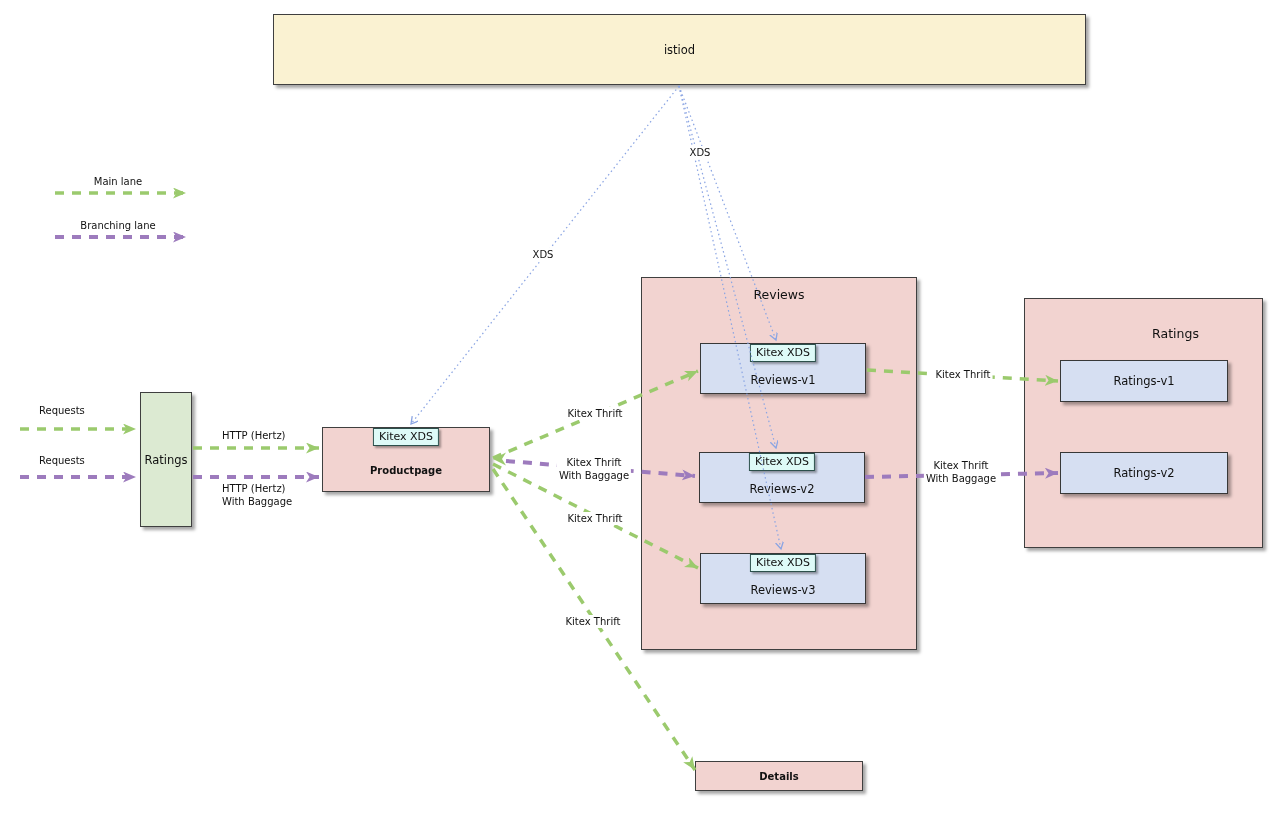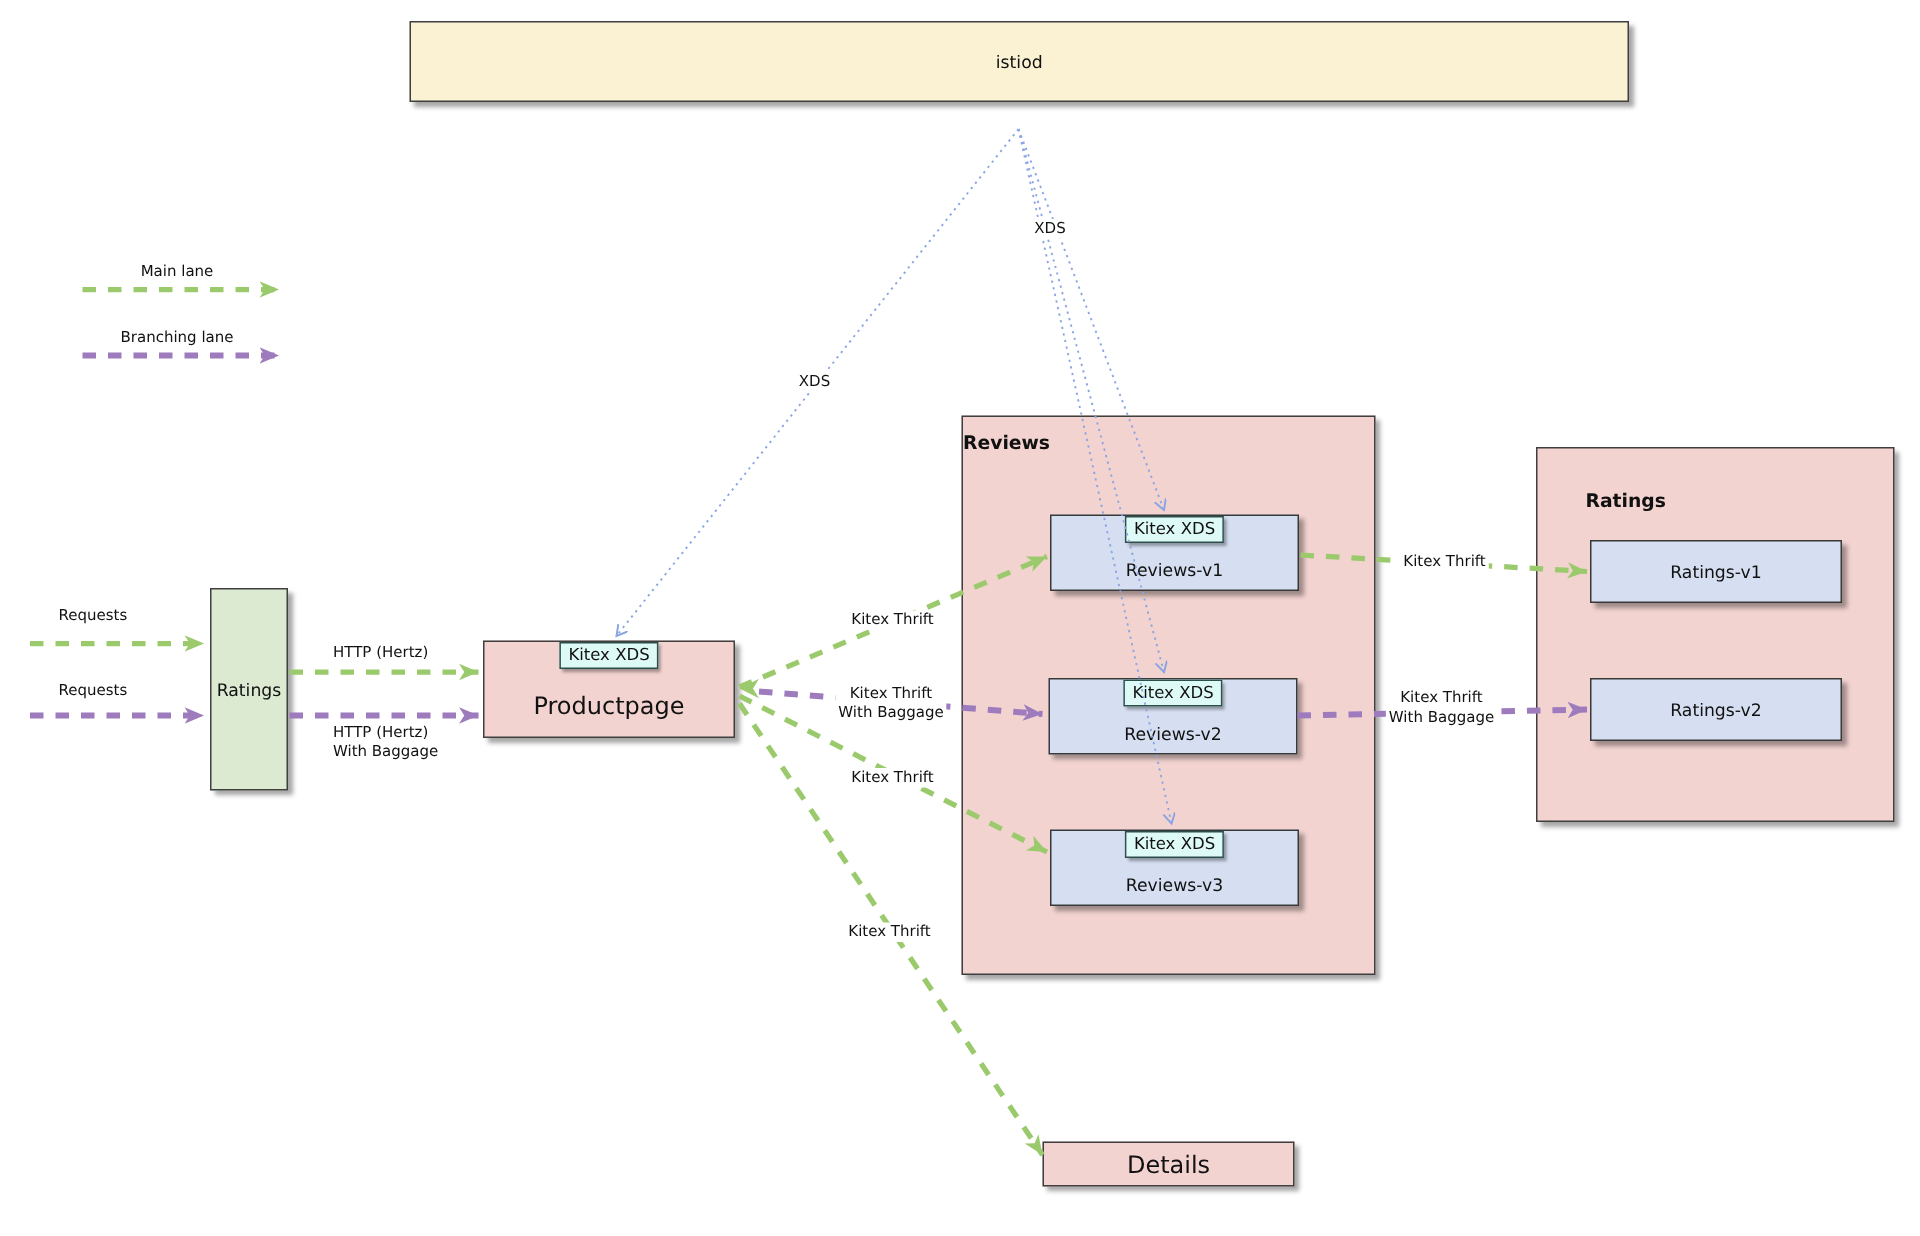--- a/index.html
+++ b/index.html
@@ -10,30 +10,30 @@
   }
   svg.edges { position:absolute; left:0; top:0; z-index:3; pointer-events:none; }
 
   .node, .group {
     position:absolute; box-sizing:border-box;
     border:1.5px solid #3f3f3f;
     box-shadow:3px 3px 3px rgba(0,0,0,0.35);
   }
   .node { display:flex; align-items:center; justify-content:center; z-index:2; font-size:11.5px; }
   .group { background:#f2d3d0; z-index:1; }
-  .group-title { position:absolute; width:100%; text-align:left; font-weight:bold; font-size:12.5px; }
+  .group-title { position:absolute; width:100%; text-align:center; font-weight:normal; font-size:12.5px; }
 
-  .istiod   { left:273px; top:14px;  width:813px; height:54px; background:#faf2d2; }
+  .istiod   { left:273px; top:14px;  width:813px; height:71px; background:#faf2d2; }
   .ingress  { left:140px; top:392px; width:52px;  height:135px; background:#dcead2; }
   .reviews-group { left:641px;  top:277px; width:276px; height:373px; }
   .ratings-group { left:1024px; top:298px; width:239px; height:250px; }
 
   .productpage { left:322px; top:427px; width:168px; height:65px; background:#f2d3d0; }
   .details     { left:695px; top:761px; width:168px; height:30px; background:#f2d3d0; }
-  .bold-label  { font-weight:normal; font-size:16px; }
+  .bold-label  { font-weight:bold; font-size:10px; }
 
   .version { background:#d6dff2; border:1.5px solid #383838; }
   .rv  { width:166px; height:51px; }
   .rv1 { left:700px; top:343px; }
   .rv2 { left:699px; top:452px; }
   .rv3 { left:700px; top:553px; }
   .ratv { left:1060px; width:168px; height:42px; }
   .ratv1 { top:360px; }
   .ratv2 { top:452px; }
 

